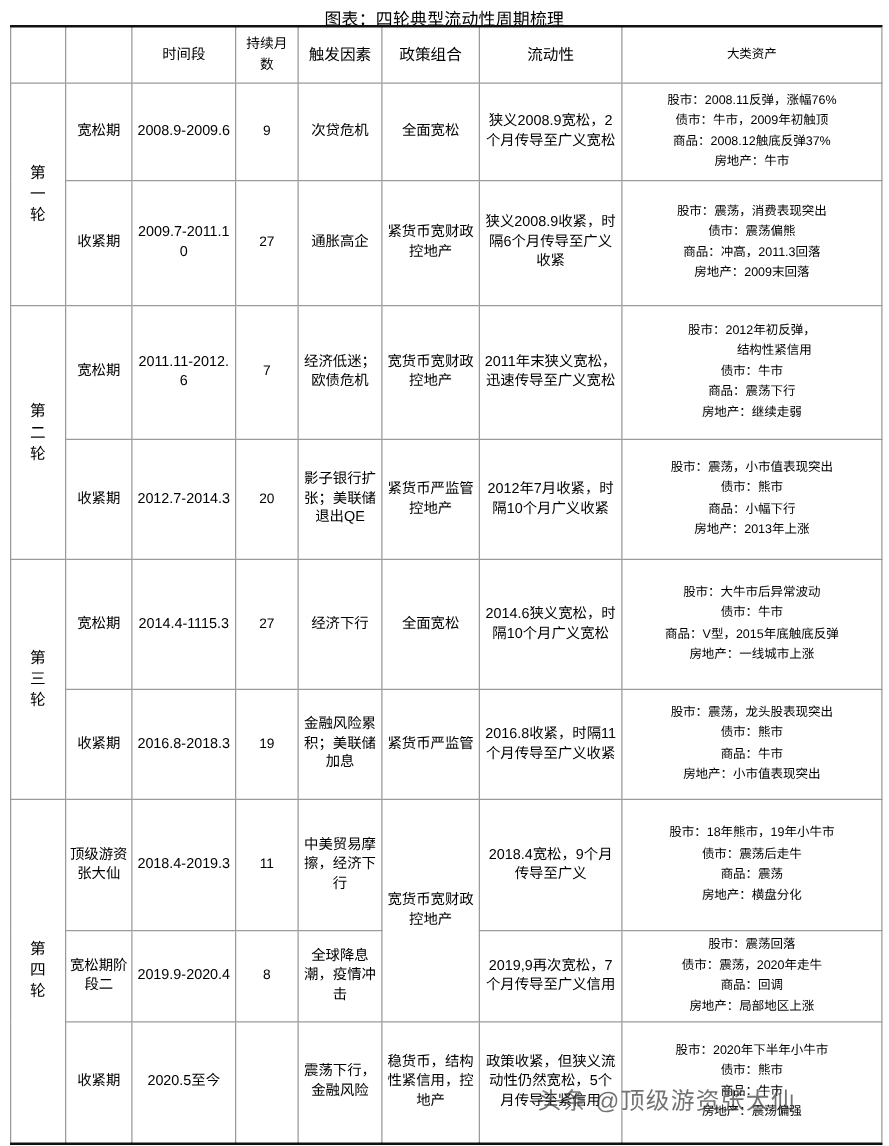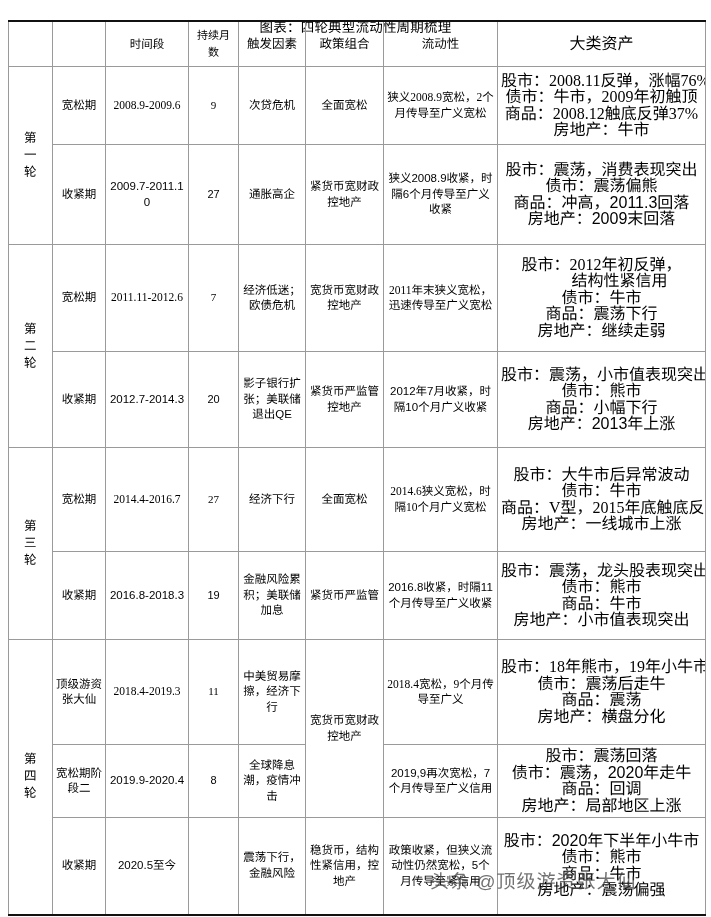--- a/index.html
+++ b/index.html
@@ -20,21 +20,21 @@
     width: 711px;
     height: 917px;
     position: relative;
     box-sizing: border-box;
   }
 
   .chart-title {
     text-align: center;
     font-size: 13.5px;
     line-height: 19px;
-    padding-top: 18px;
+    padding-top: 6px;
     padding-bottom: 1px;
     color: #000;
     letter-spacing: 0.2px;
   }
 
   .table-wrap {
     position: absolute;
     left: 8px;
     top: 20px;
     width: 697px;
@@ -61,21 +61,20 @@
 
   
   table.liq {
     border-top: 2.5px solid #111;
     border-bottom: 2px solid #111;
   }
 
   tr.round-start > td,
   tr.round-start > th {
     border-top: 1.6px solid #222;
-    font-family: Liberation Serif, serif;
   }
 
   td.round-label {
     width: 44px;
     font-size: 12.5px;
     line-height: 17px;
     letter-spacing: 0.5px;
   }
   td.phase {
     width: 53px;
@@ -95,21 +94,21 @@
     width: 78px;
   }
   td.liquidity {
     width: 114px;
   }
   td.assets {
     width: 208px;
     text-align: left;
     padding-left: 10px;
     line-height: 16.5px;
-    font-size: 16px;
+    font-size: 10px;
   }
 
   thead td {
     height: 40px;
     font-size: 12.5px;
     line-height: 17px;
   }
 
   .asset-line {
     white-space: nowrap;
@@ -234,21 +233,21 @@
               <div class="asset-line">房地产：2013年上涨</div>
             </td>
           </tr>
           <tr class="round-start" style="height: 104px;">
             <td class="round-label" rowspan="2">
               <span class="vert-round" style="white-space: pre-line;">第
 三
 轮</span>
             </td>
             <td class="phase">宽松期</td>
-            <td class="period">2014.4-2016.7</td>
+            <td class="period">2014.4-1115.3</td>
             <td class="months">27</td>
             <td class="trigger">经济下行</td>
             <td class="policy">全面宽松</td>
             <td class="liquidity">2014.6狭义宽松，时隔10个月广义宽松</td>
             <td class="assets">
               <div class="asset-line">股市：大牛市后异常波动</div>
               <div class="asset-line">债市：牛市</div>
               <div class="asset-line">商品：V型，2015年底触底反弹</div>
               <div class="asset-line">房地产：一线城市上涨</div>
             </td>

